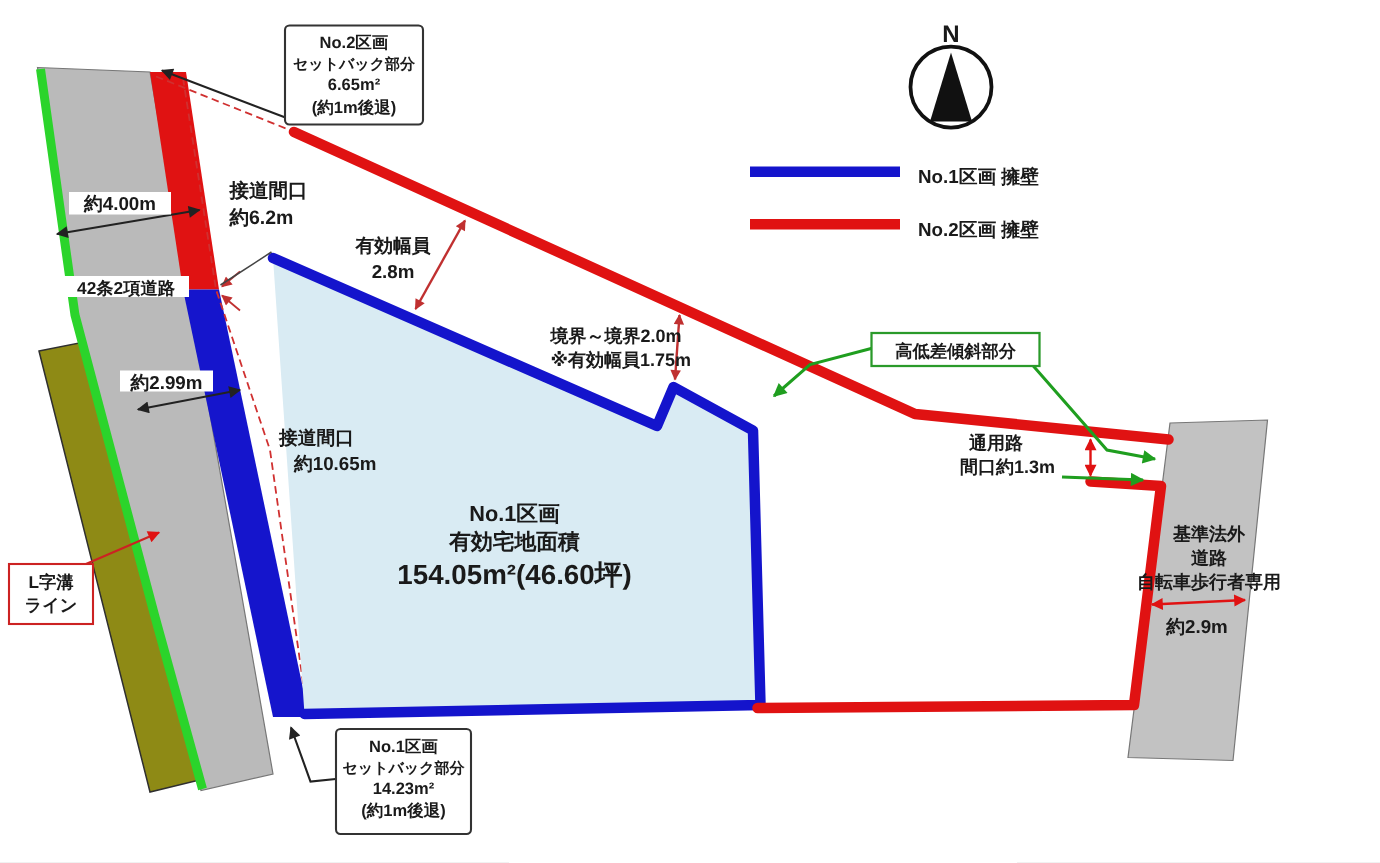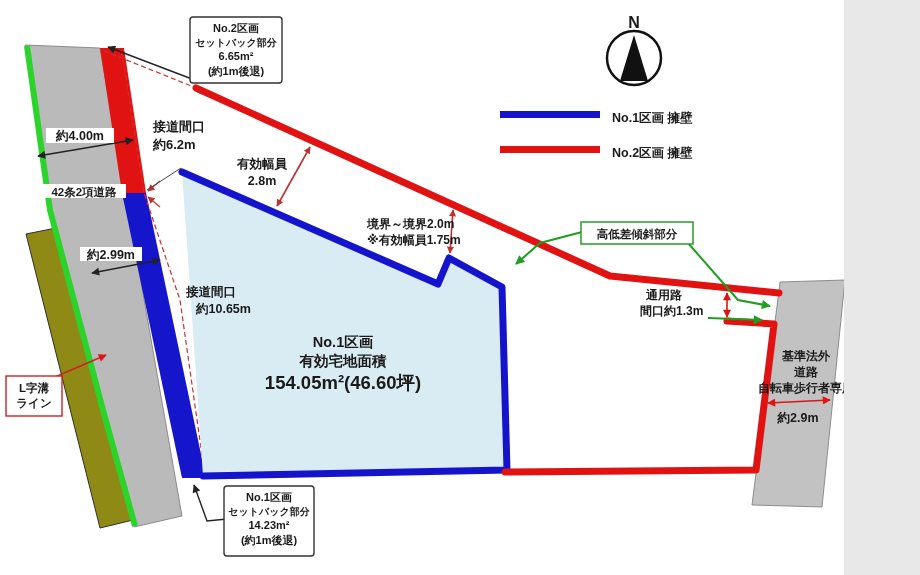--- a/index.html
+++ b/index.html
@@ -1,17 +1,17 @@
 <!DOCTYPE html>
 <html><head>
 <meta charset="utf-8">
 <style>
   html,body{margin:0;padding:0;background:#e8e8e8;}
   .canvas{
-    position:relative;width:844px;height:575px;background:#ffffff;
+    position:relative;width:920px;height:575px;background:#ffffff;
     font-family:"Liberation Sans","DejaVu Sans",sans-serif;overflow:hidden;
   }
   svg text{
     font-family:"Liberation Sans","DejaVu Sans",sans-serif;
     font-weight:bold;fill:#1a1a1a;
   }
 </style>
 </head>
 <body>
 

